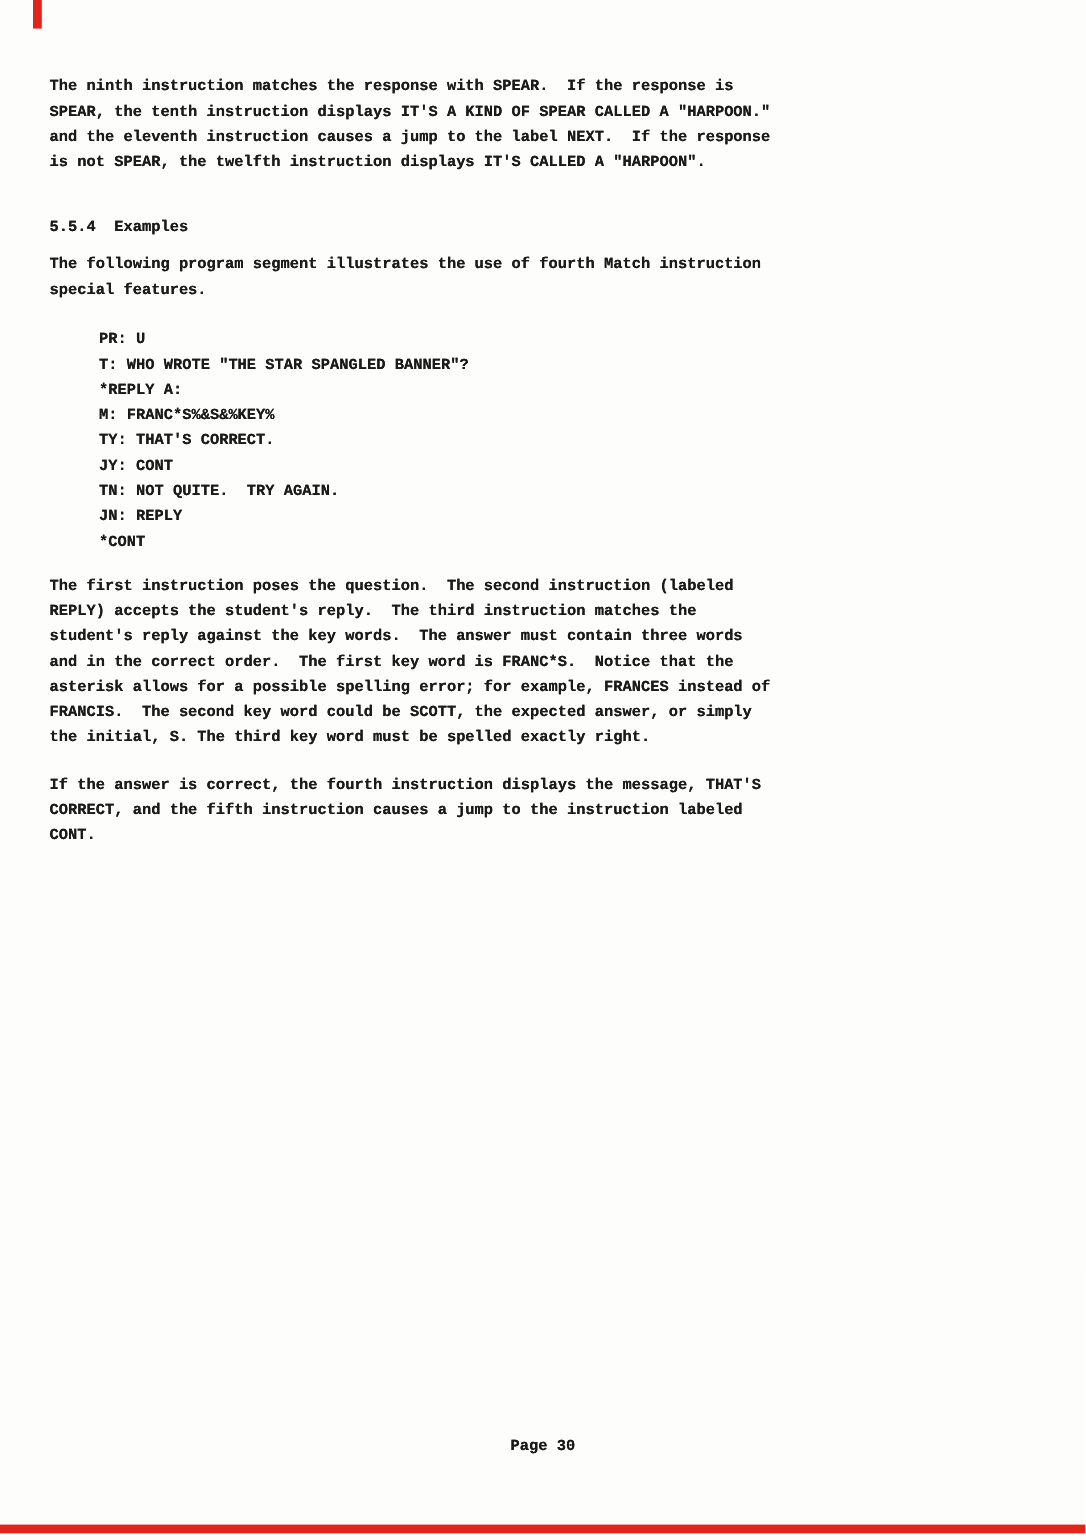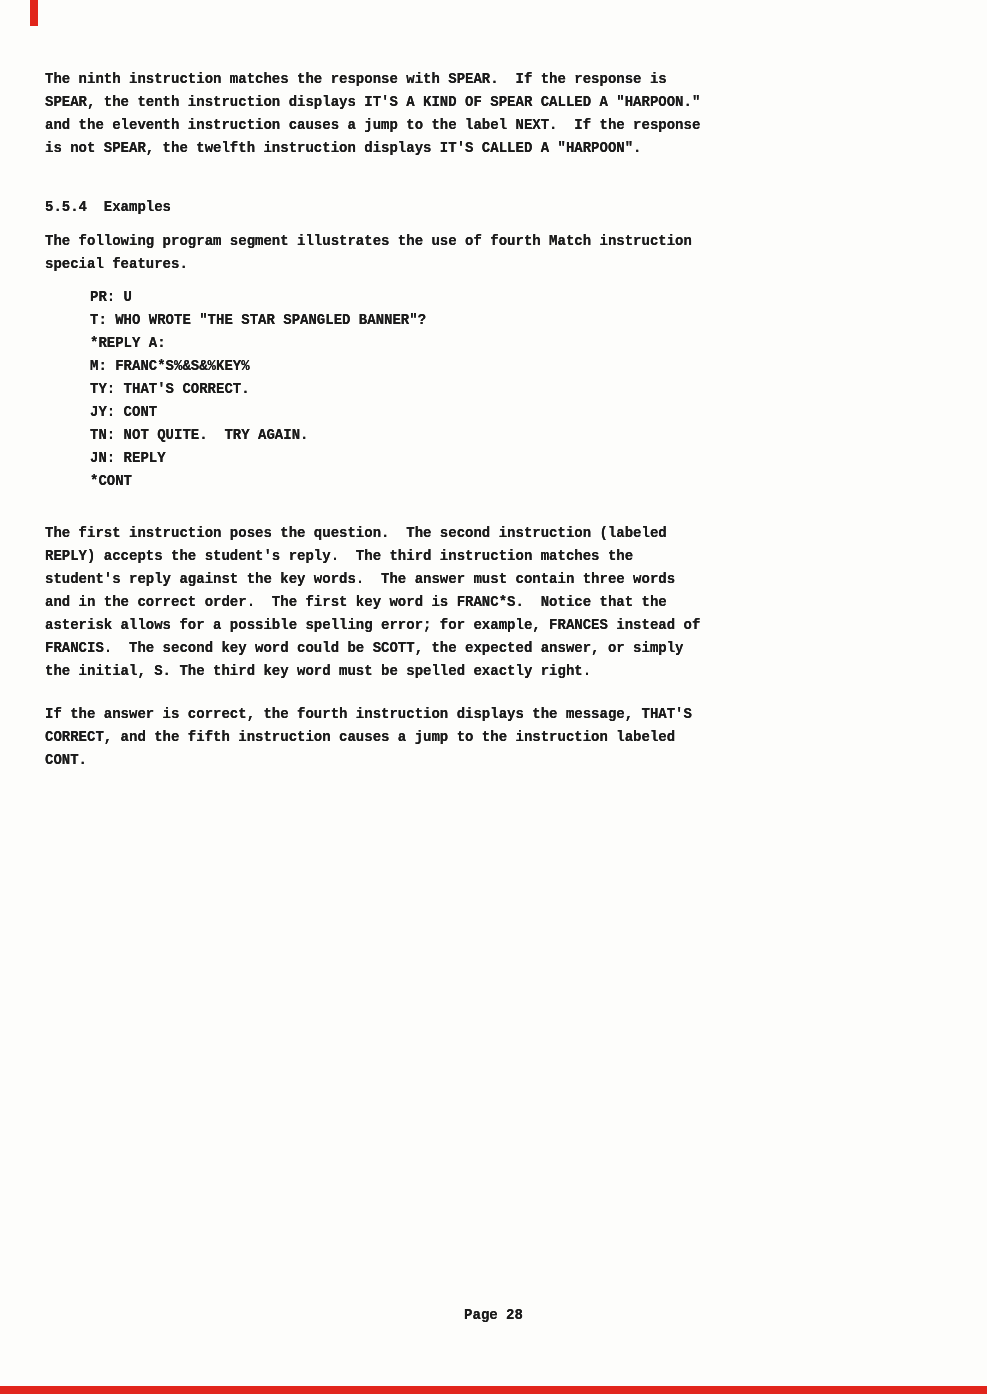--- a/index.html
+++ b/index.html
@@ -24,21 +24,21 @@
     left: 45px;
     margin: 0;
     white-space: pre;
     letter-spacing: 0;
     
     text-shadow: 0 0 0.5px currentColor;
   }
   .para-spear      { top: 68px; }
   .section-heading { top: 196px; }
   .para-intro      { top: 230px; }
-  .code-segment    { top: 286px; left: 90px; font: inherit; }
+  .code-segment    { top: 298px; left: 90px; font: inherit; }
   .para-explain    { top: 522px; }
   .para-correct    { top: 703px; }
   .para-incorrect  { top: 791px; }
   .page-label {
     position: absolute;
     top: 1304px;
     left: 0;
     width: 100%;
     text-align: center;
     margin: 0;
@@ -95,17 +95,17 @@
 and in the correct order.  The first key word is FRANC*S.  Notice that the
 asterisk allows for a possible spelling error; for example, FRANCES instead of
 FRANCIS.  The second key word could be SCOTT, the expected answer, or simply
 the initial, S. The third key word must be spelled exactly right.</div>
 
   <div class="typed para-correct">If the answer is correct, the fourth instruction displays the message, THAT'S
 CORRECT, and the fifth instruction causes a jump to the instruction labeled
 CONT.</div>
 
 
-  <div class="page-label">Page 28</div>
+  <div class="page-label">Page 30</div>
 
   <div class="red-bottom-line"></div>
 
 </div>
 
 </body></html>

